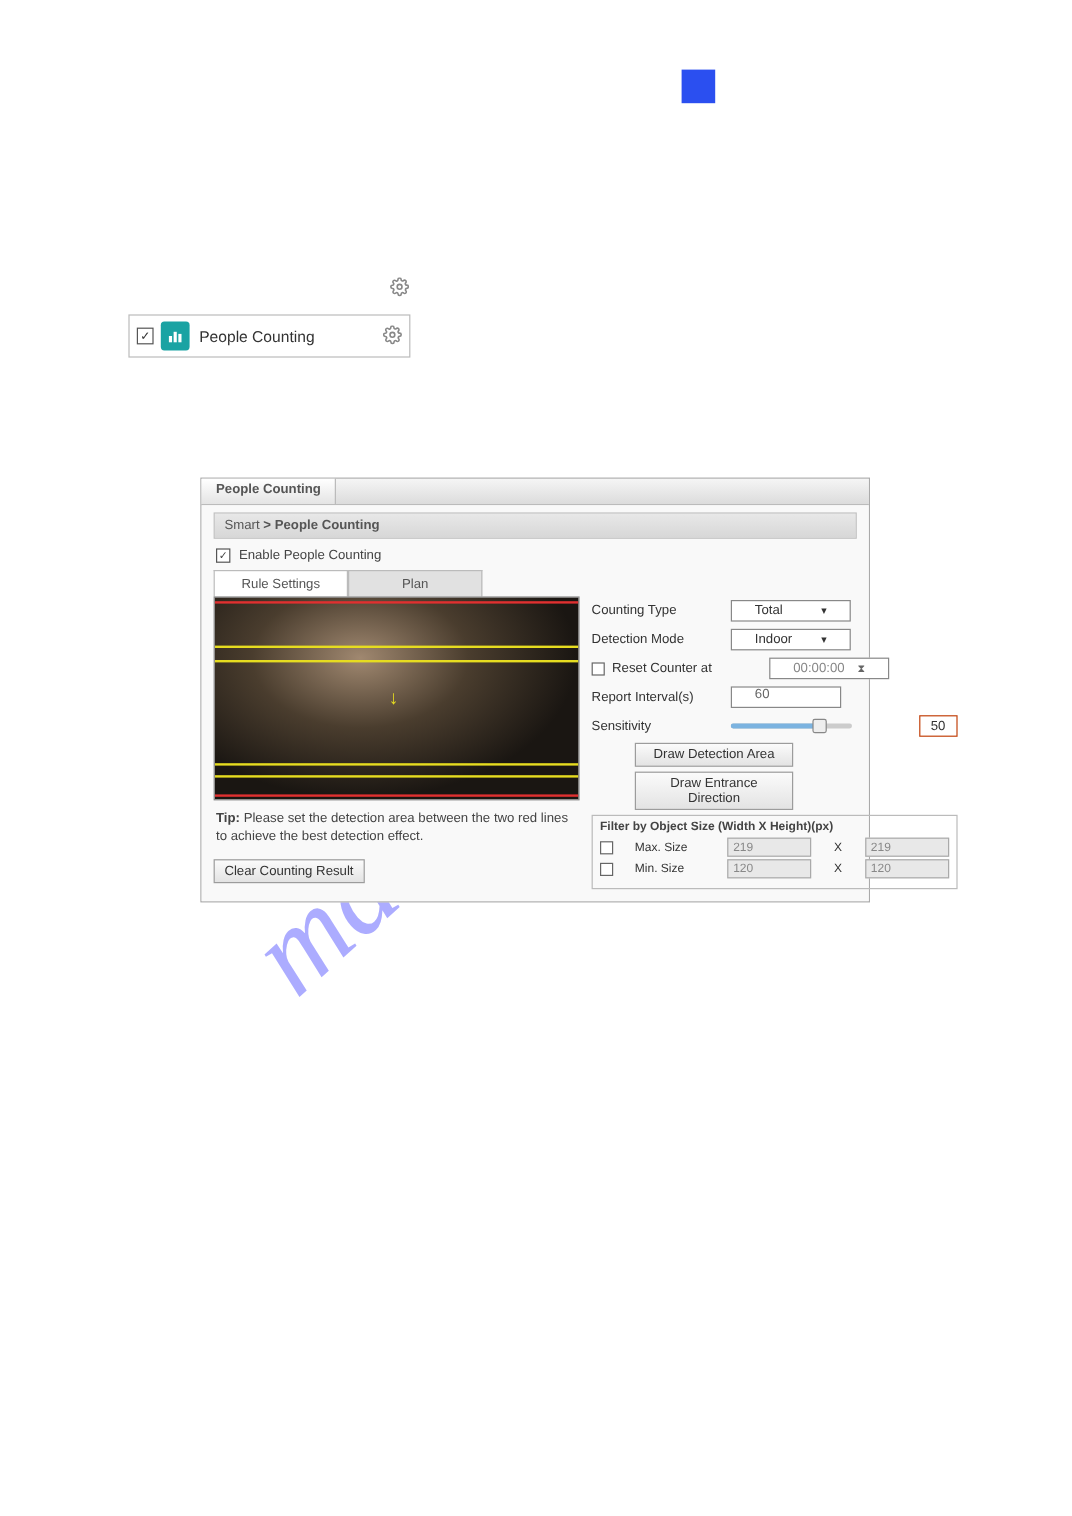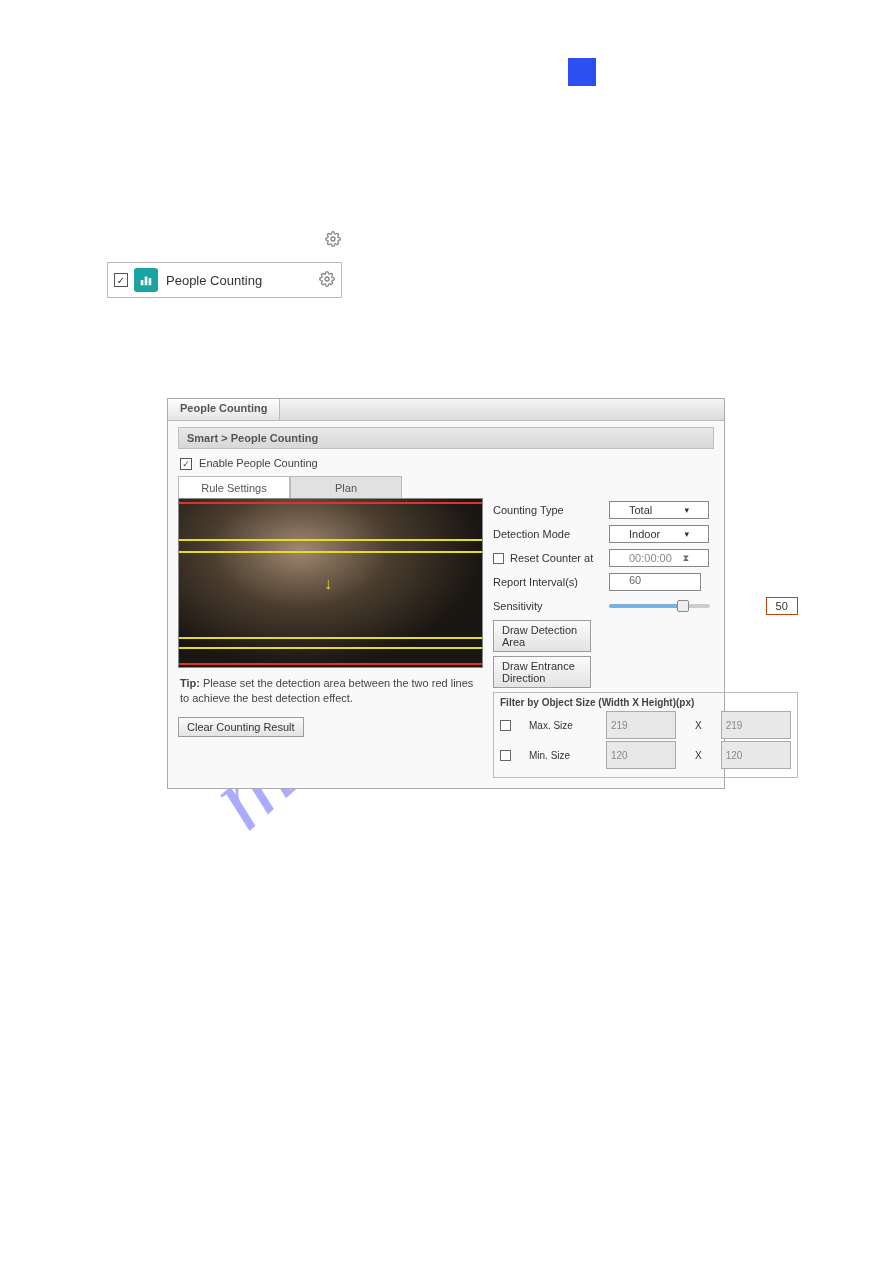--- a/index.html
+++ b/index.html
@@ -88,21 +88,21 @@
 
   .breadcrumb-row {
     background: linear-gradient(#e8e8e8, #d7d7d7);
     border: 1px solid #c0c0c0;
     padding: 4px 8px;
     font-size: 11px;
     font-weight: bold;
     color: #555;
     margin-bottom: 4px;
   }
-  .breadcrumb-row .crumb1 { font-weight: bold; }
+  .breadcrumb-row .crumb1 { font-weight: normal; }
   .enable-row { padding: 4px 2px 6px; font-size: 11px; color: #444; }
   .enable-row .chk {
     width: 12px; height: 12px; border: 1px solid #555;
     display: inline-flex; align-items: center; justify-content: center;
     font-size: 9px; vertical-align: middle; margin-right: 4px;
     background: #fff;
   }
 
   .subtabs { display: flex; margin-bottom: 0; }
   .subtab {
@@ -163,21 +163,21 @@
     font-size: 11px;
     padding: 0 19px;
   }
   .form-select {
     width: 100px;
     position: relative;
     display: flex; align-items: center; justify-content: space-between;
   }
   .sel-arrow { font-size: 9px; color: #333; }
   .form-input { width: 92px; color: #666; }
-  .form-input.wide { width: 100px; display: flex; align-items: center; justify-content: space-between; color: #888; }
+  .form-input.wide { width: 100px; display: flex; align-items: center; justify-content: space-between; color: #888; margin-left: 32px; }
   .input-suffix { font-size: 9px; color: #666; }
 
   .slider {
     flex: 1; height: 4px; background: #ccc; border-radius: 2px;
     margin-right: 8px; position: relative; max-width: 135px;
   }
   .slider-fill { height: 100%; background: #7bb3e0; border-radius: 2px; }
   .slider-thumb {
     position: absolute; top: -4px; width: 12px; height: 12px;
     background: #eee; border: 1px solid #888; border-radius: 2px;
@@ -186,38 +186,39 @@
 
   .draw-btn {
     display: block;
     background: linear-gradient(#fbfbfb, #e3e3e3);
     border: 1px solid #9c9c9c;
     padding: 3px 8px;
     font-size: 11px;
     color: #333;
     margin-bottom: 4px;
     cursor: pointer;
-    width: 98px;
-    text-align: left;
+    width: 132px;
+    text-align: center;
+    margin-left: 36px;
   }
 
   .filter-box {
     border: 1px solid #bbb;
     padding: 4px 6px 6px;
     margin-top: 2px;
   }
   .filter-title { font-size: 10px; font-weight: bold; color: #444; margin-bottom: 3px; }
   .sz-row { display: flex; align-items: center; margin-bottom: 2px; gap: 15px; }
   .sz-row .chk {
     width: 11px; height: 11px; border: 1px solid #666;
     display: inline-block; margin-right: 3px; background: #fff;
   }
   .sz-label { width: 62px; font-size: 10px; }
   .sz-input {
-    width: 70px; height: 28px; border: 1px solid #aaa;
+    width: 70px; height: 16px; border: 1px solid #aaa;
     background: #e8e8e8; color: #888; font-size: 10px; padding: 0 4px;
     display: flex; align-items: center;
   }
   .sz-x { margin: 0 4px; font-size: 10px; }
 
   
   .watermark-svg {
     position: absolute;
     top: 365px;
     left: 165px;

